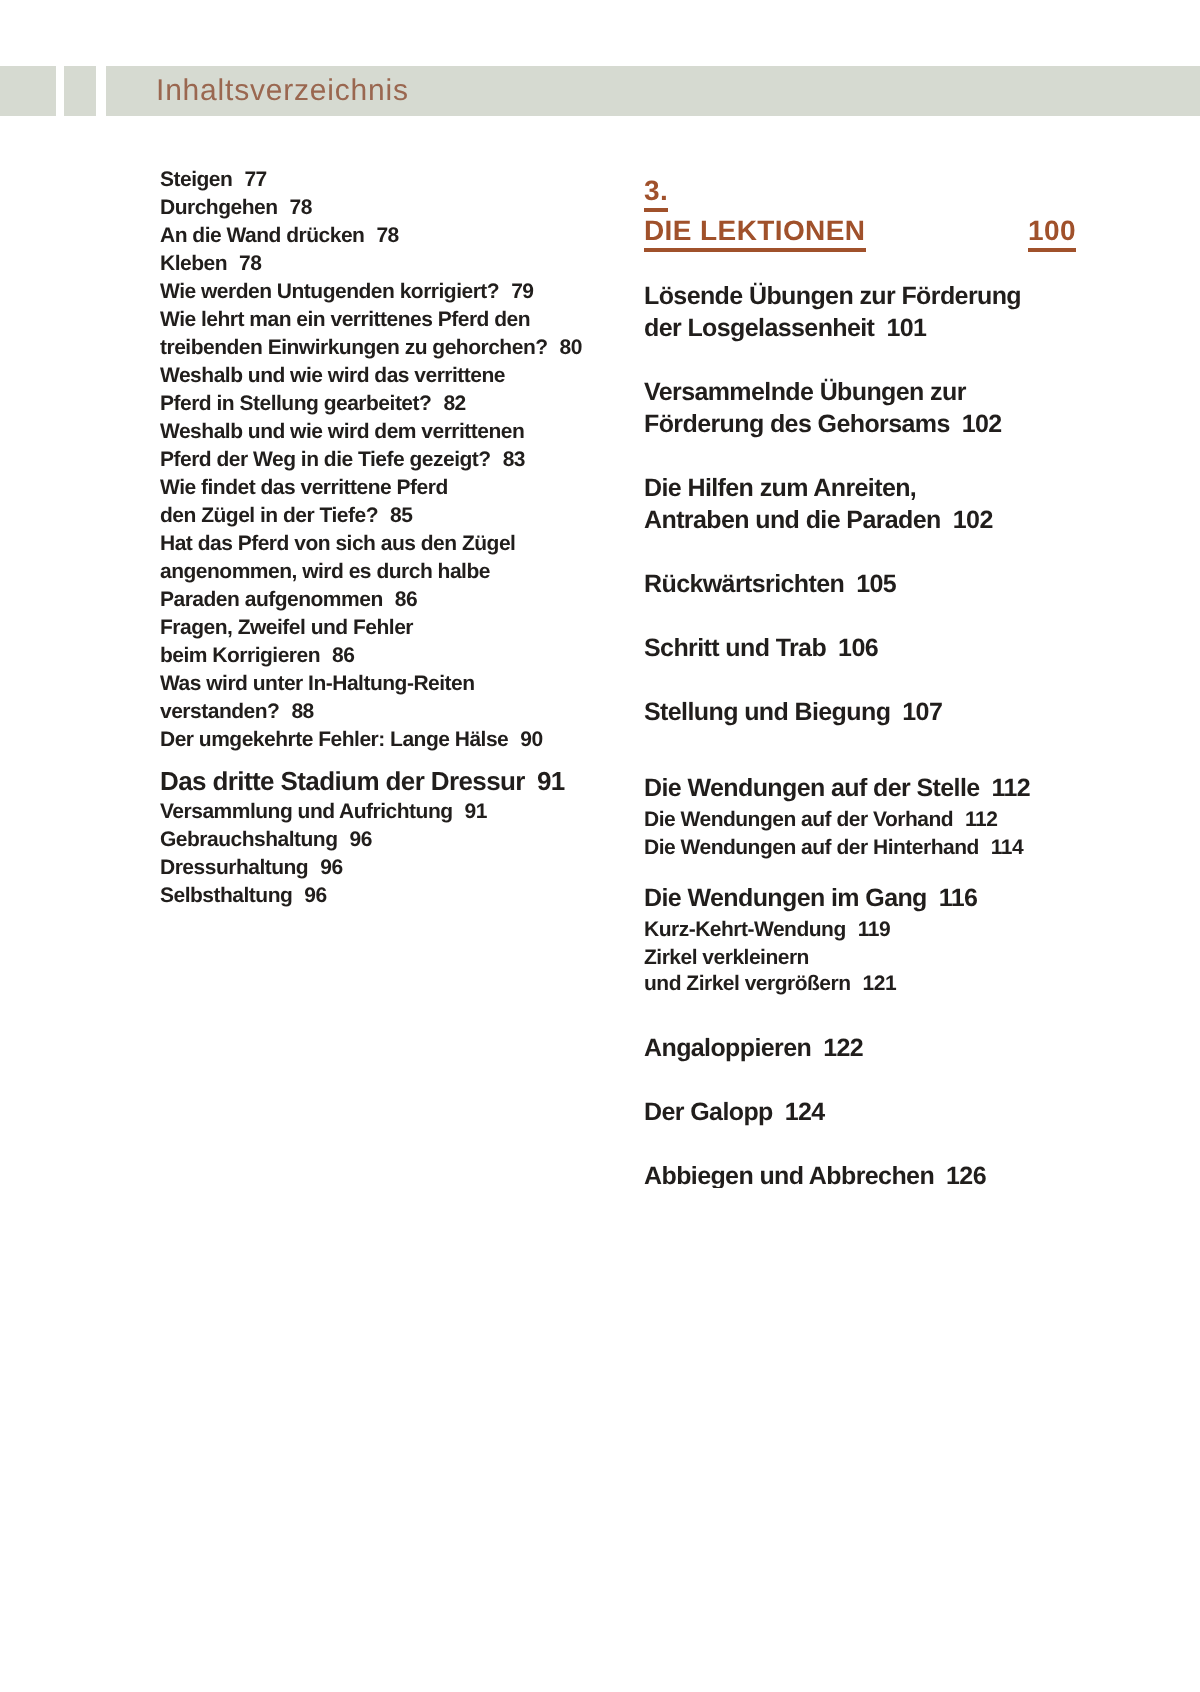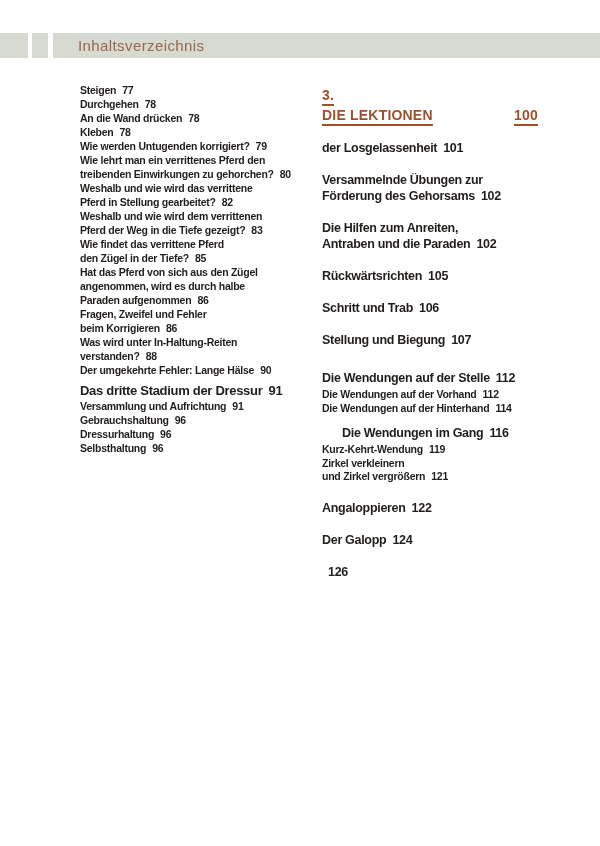--- a/index.html
+++ b/index.html
@@ -89,21 +89,21 @@
   .chapter .u {
     display: inline-block;
     border-bottom: 2px solid var(--accent, #a0512b);
     padding-bottom: 0px;
   }
 
   #right-entries { margin-top: 14px; }
   #right-entries .entry-main { margin-top: 16px; }
   #right-entries .entry-main:first-child { margin-top: 0; }
   #right-entries .entry:nth-child(7)  { margin-top: 22px; }
-  #right-entries .entry:nth-child(10) { margin-top: 10px; margin-left: 20px; }
+  #right-entries .entry:nth-child(10) { margin-top: 10px; }
   #right-entries .entry-main .line {
     font-size: 12.5px;
     line-height: 16px;
     letter-spacing: -0.3px;
   }
   #right-entries .entry-sub { margin-top: 2px; }
   #right-entries .entry-sub + .entry-sub { margin-top: 0; }
   #right-entries .entry-sub .line {
     font-size: 10.5px;
     line-height: 13.5px;
@@ -264,20 +264,21 @@
       <div class="ch-line">
         <span class="u">3.</span>
       </div>
       <div class="ch-line ch-line-2">
         <span class="u">DIE LEKTIONEN</span>
         <span class="u">100</span>
       </div>
     </div>
     <div id="right-entries">
         <div class="entry entry-main">
+          <div class="line"><span class="t">Lösende Übungen zur Förderung</span></div>
           <div class="line line-last">
             <span class="t">der Losgelassenheit</span>
             <span class="pg">101</span>
           </div>
         </div>
         <div class="entry entry-main">
           <div class="line"><span class="t">Versammelnde Übungen zur</span></div>
           <div class="line line-last">
             <span class="t">Förderung des Gehorsams</span>
             <span class="pg">102</span>
@@ -352,20 +353,21 @@
           </div>
         </div>
         <div class="entry entry-main">
           <div class="line line-last">
             <span class="t">Der Galopp</span>
             <span class="pg">124</span>
           </div>
         </div>
         <div class="entry entry-main">
           <div class="line line-last">
+            <span class="t">Abbiegen und Abbrechen</span>
             <span class="pg">126</span>
           </div>
         </div>
         <div class="entry entry-main">
           <div class="line"><span class="t">Das Reiten</span></div>
           <div class="line line-last">
             <span class="t">auf zwei Hufschlägen</span>
             <span class="pg">161</span>
           </div>
         </div>

